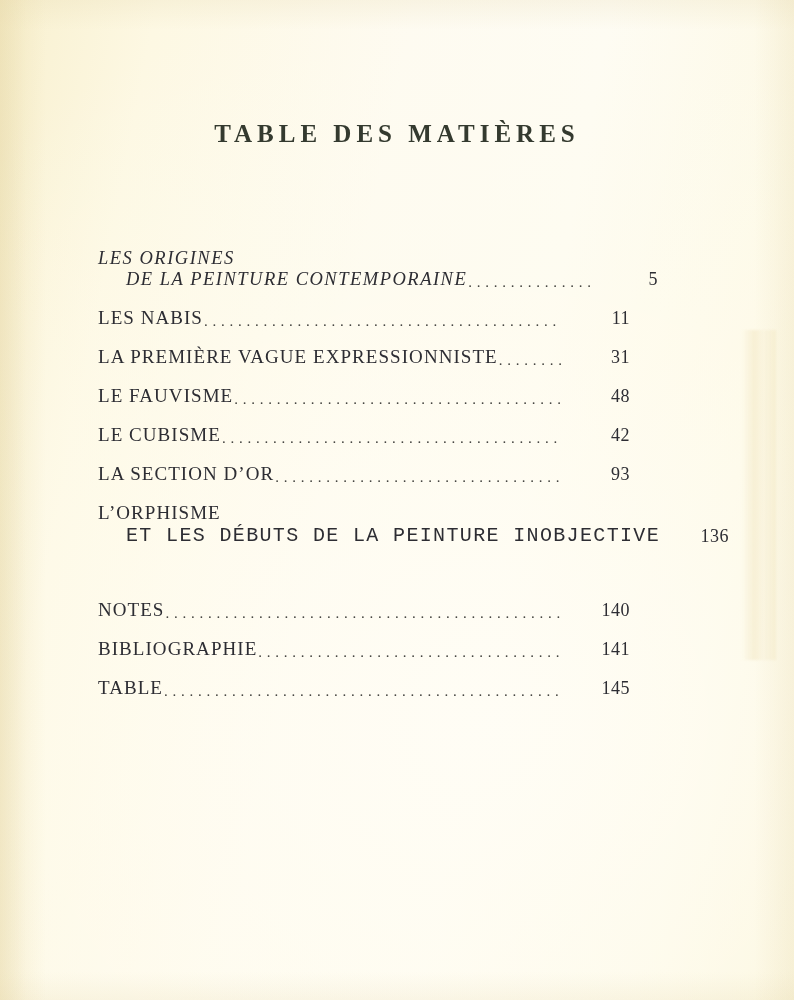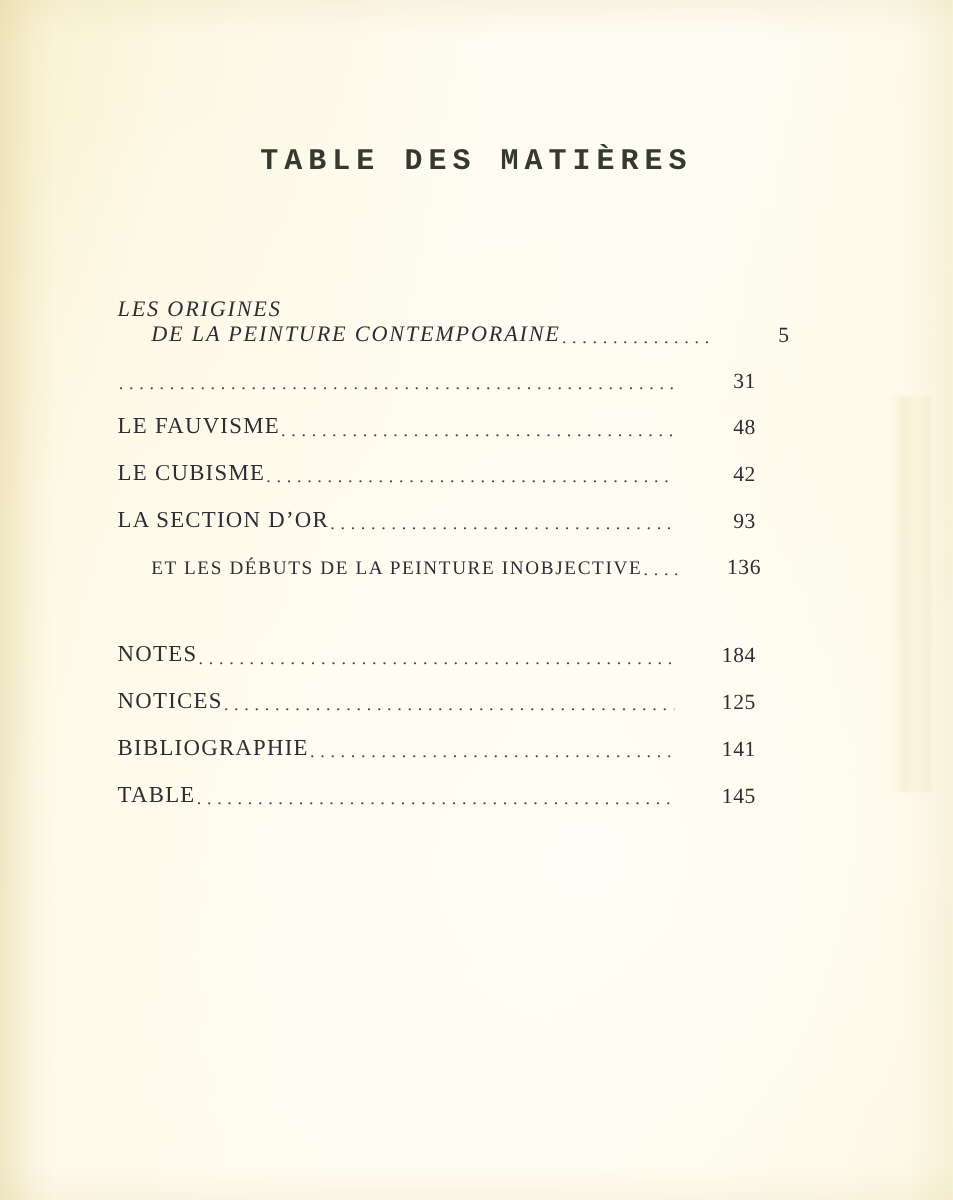--- a/index.html
+++ b/index.html
@@ -56,21 +56,21 @@
     background: linear-gradient(90deg, rgba(233,218,168,0.38), rgba(233,218,168,0));
   }
 
   
   .doc-title {
     position: absolute;
     top: 120px;
     left: 0;
     width: 794px;
     text-align: center;
-    font-family: Liberation Mono, monospace;
+    font-family: Liberation Serif, serif;
     font-size: 25px;
     font-weight: 700;
     letter-spacing: 5.0px;
     color: #343a2f;
     white-space: nowrap;
   }
 
   
   .toc {
     position: absolute;
@@ -97,22 +97,23 @@
     letter-spacing: 1.05px;
     white-space: nowrap;
     flex: 0 0 auto;
   }
   .label.italic {
     font-style: italic;
     letter-spacing: 1.5px;
     font-size: 18.5px;
   }
   .label.sub {
-    font-size: 16px;
+    font-size: 20px;
     letter-spacing: 1.35px;
+    font-family: Liberation Mono, monospace;
   }
 
   .indent { padding-left: 28px; }
 
   .leader {
     flex: 1 1 auto;
     overflow: hidden;
     height: 19px;
     margin: 0 2px 0 1px;
     position: relative;
@@ -166,23 +167,31 @@
         </div>
       </div>
       <div class="entry">
         <div class="line indent">
           <span class="label italic">DE LA PEINTURE CONTEMPORAINE</span>
           <span class="leader"></span>
           <span class="pageno">5</span>
         </div>
       </div>
 
-
-      <div class="entry">
-        <div class="line">
+      <div class="entry">
+        <div class="line">
+          <span class="label">LES NABIS</span>
+          <span class="leader"></span>
+          <span class="pageno">11</span>
+        </div>
+      </div>
+
+      <div class="entry">
+        <div class="line">
+          <span class="label">LA PREMIÈRE VAGUE EXPRESSIONNISTE</span>
           <span class="leader"></span>
           <span class="pageno">31</span>
         </div>
       </div>
 
       <div class="entry">
         <div class="line">
           <span class="label">LE FAUVISME</span>
           <span class="leader"></span>
           <span class="pageno">48</span>
@@ -198,49 +207,47 @@
       </div>
 
       <div class="entry">
         <div class="line">
           <span class="label">LA SECTION D’OR</span>
           <span class="leader"></span>
           <span class="pageno">93</span>
         </div>
       </div>
 
+      <div class="entry tight">
+        <div class="line headonly">
+          <span class="label">L’ORPHISME</span>
+        </div>
+      </div>
       <div class="entry">
         <div class="line indent">
           <span class="label sub">ET LES DÉBUTS DE LA PEINTURE INOBJECTIVE</span>
           <span class="leader shortdots"></span>
           <span class="pageno">136</span>
         </div>
       </div>
 
     </div>
 
     <div class="block-gap"></div>
 
     <div>
 
       <div class="entry">
         <div class="line">
           <span class="label">NOTES</span>
           <span class="leader"></span>
-          <span class="pageno">184</span>
-        </div>
-      </div>
-
-      <div class="entry">
-        <div class="line">
-          <span class="label">NOTICES</span>
-          <span class="leader"></span>
-          <span class="pageno">125</span>
-        </div>
-      </div>
+          <span class="pageno">140</span>
+        </div>
+      </div>
+
 
       <div class="entry">
         <div class="line">
           <span class="label">BIBLIOGRAPHIE</span>
           <span class="leader"></span>
           <span class="pageno">141</span>
         </div>
       </div>
 
       <div class="entry">

